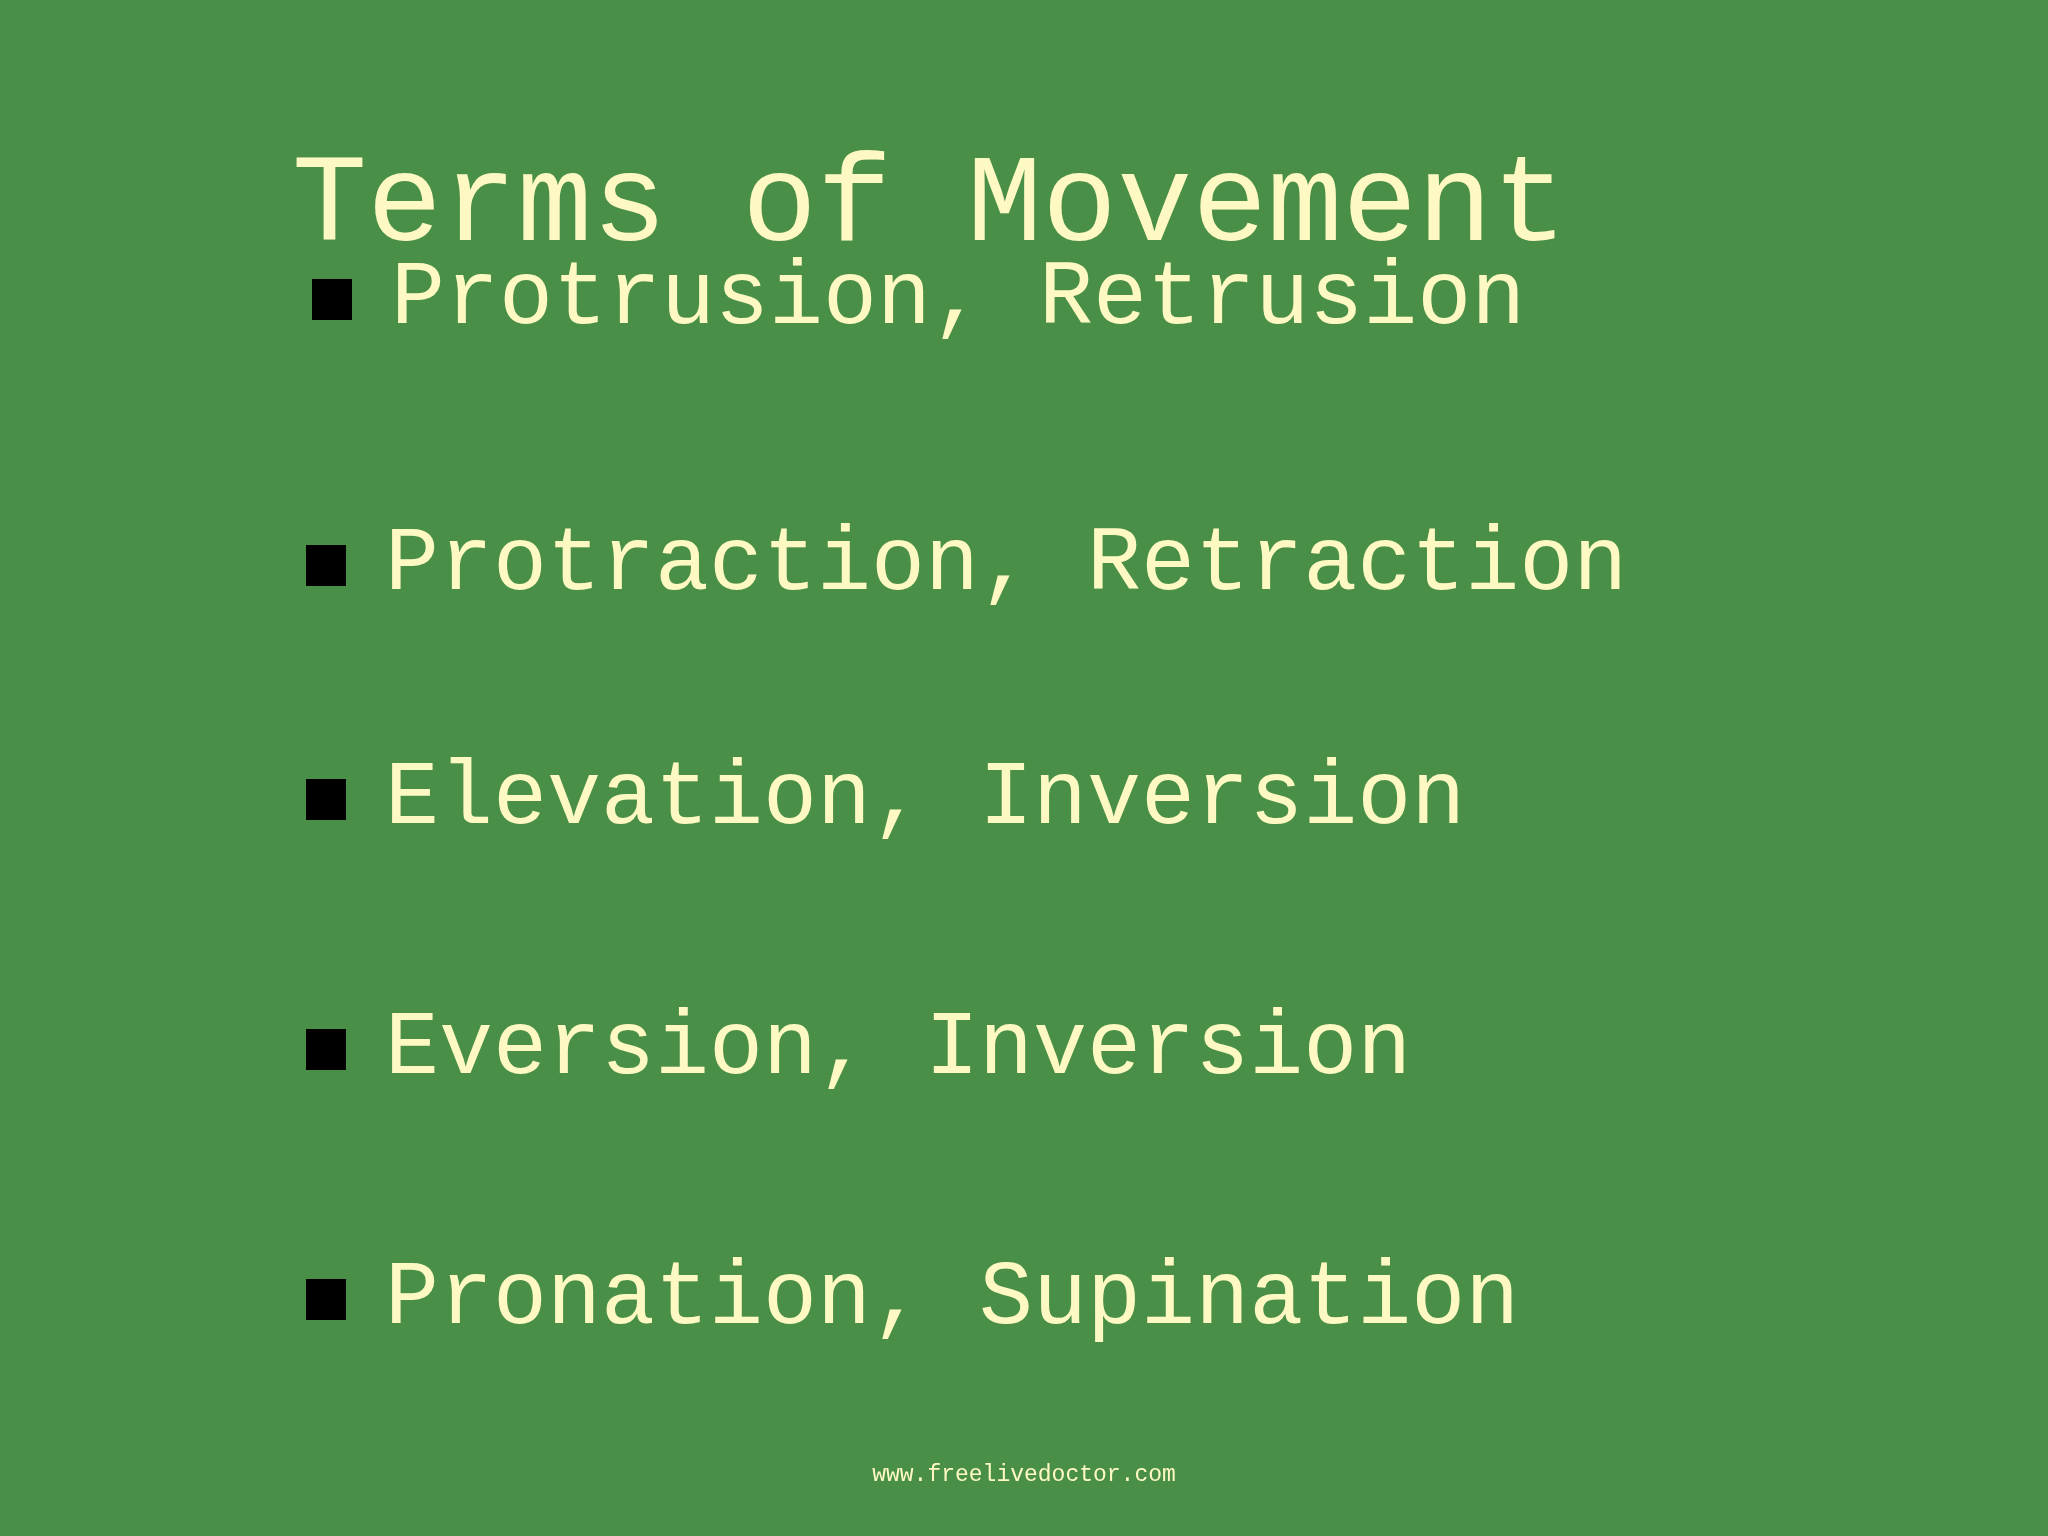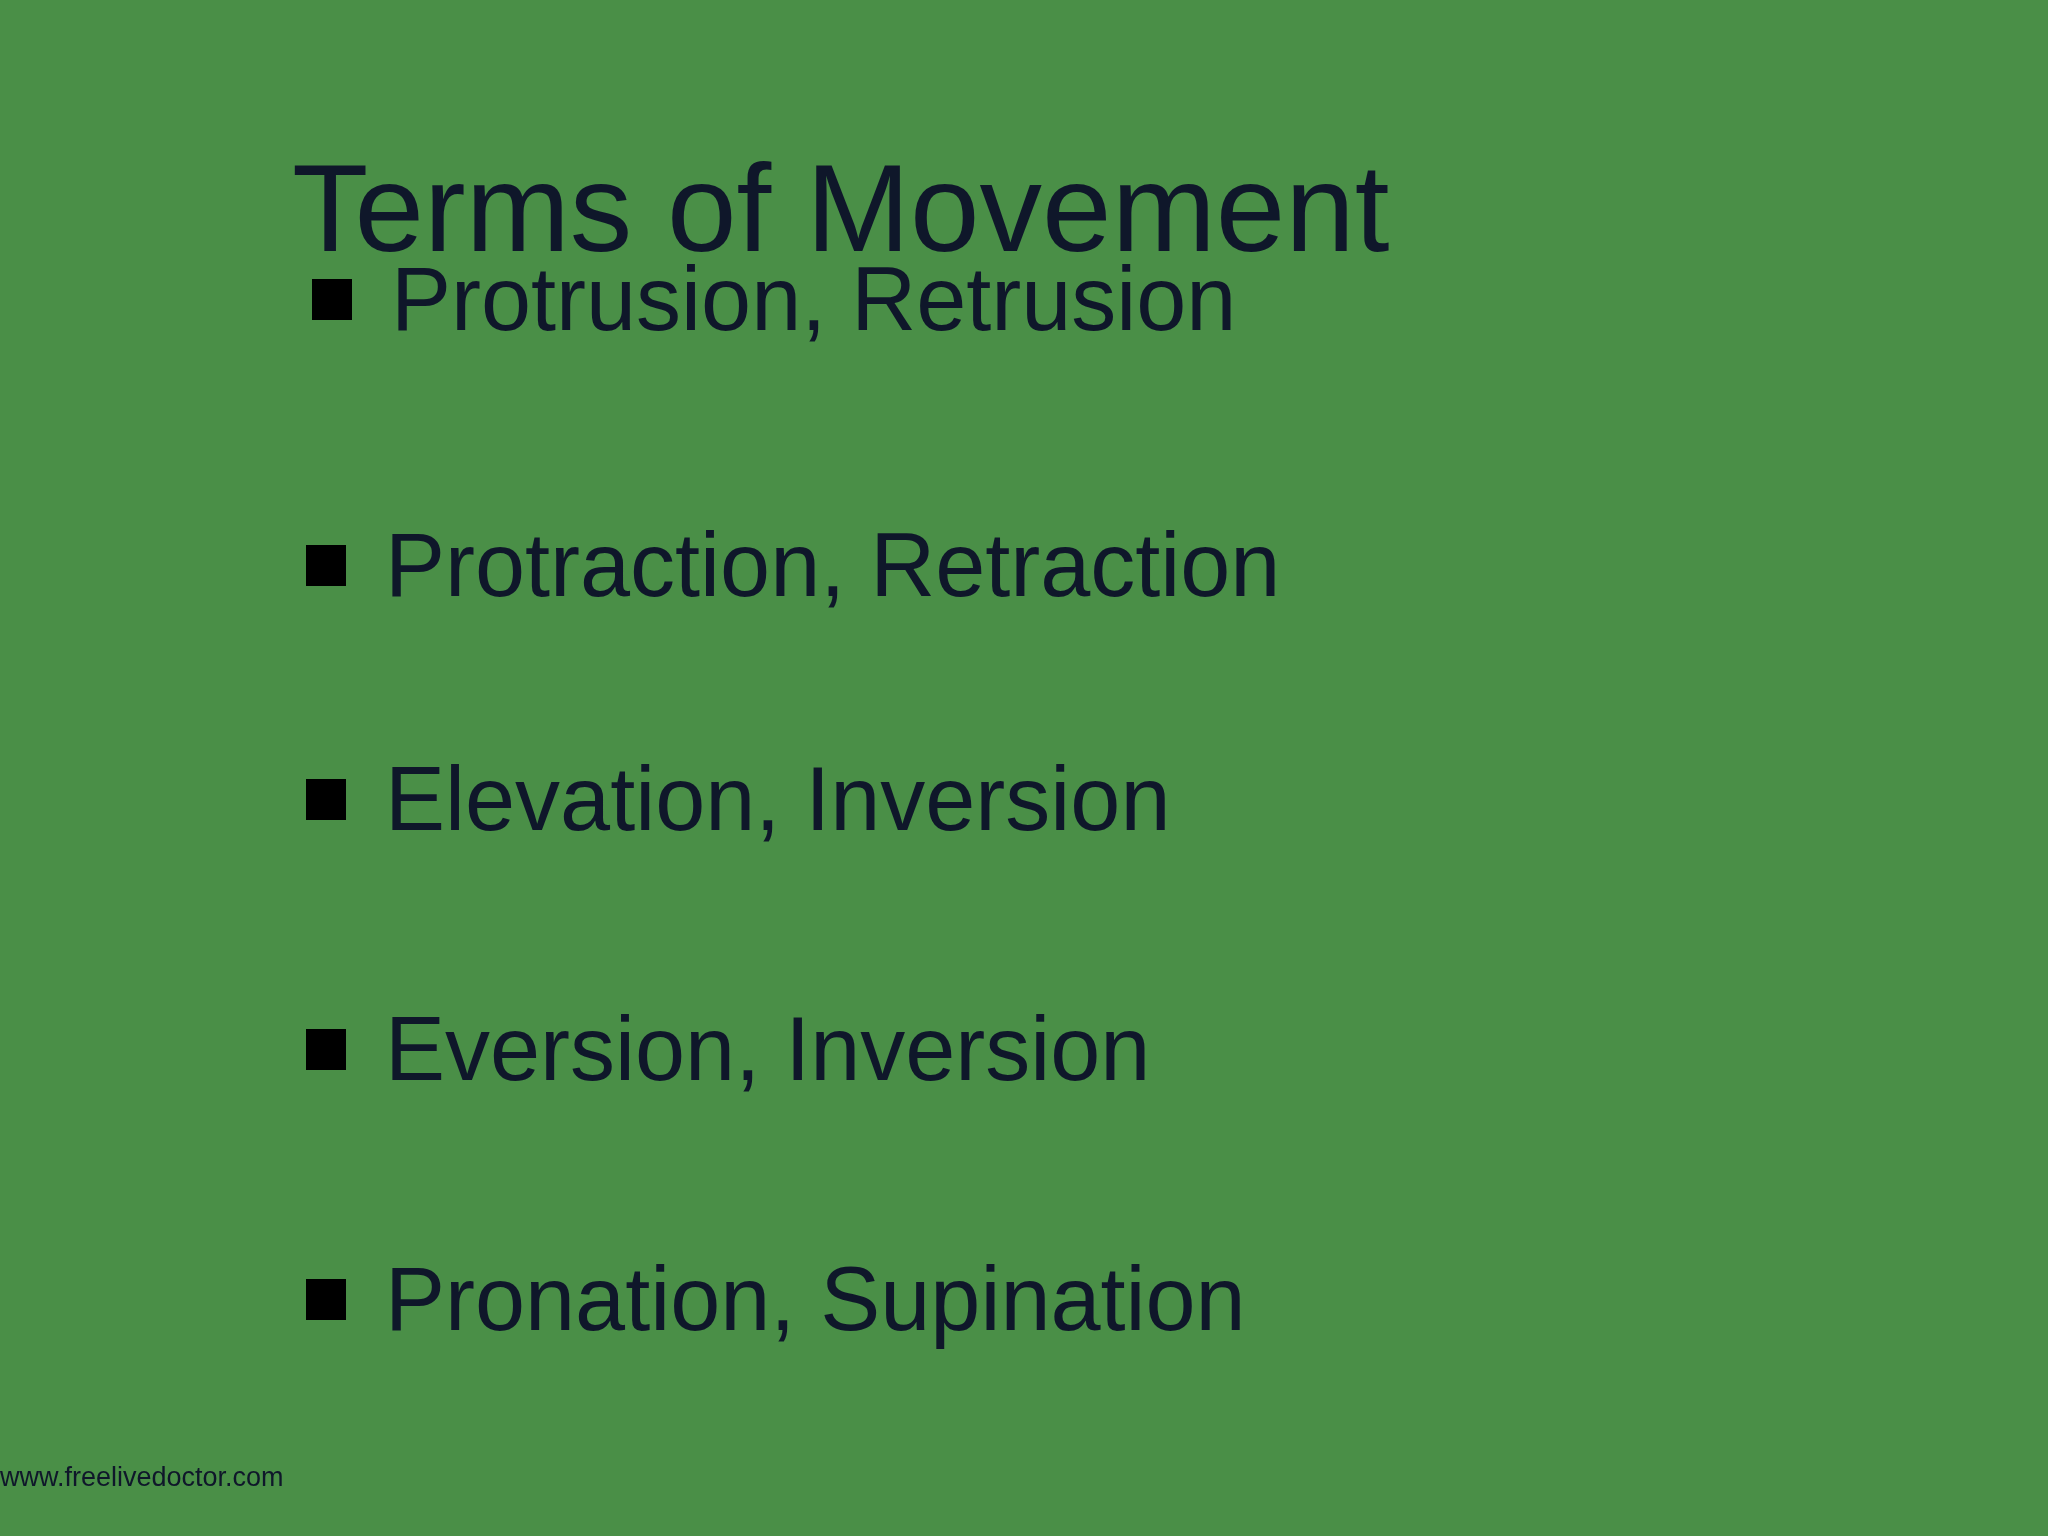--- a/index.html
+++ b/index.html
@@ -4,22 +4,22 @@
 <style>
   html, body {
     margin: 0;
     padding: 0;
   }
   .slide {
     position: relative;
     width: 2048px;
     height: 1536px;
     background: #4a8f47;
-    font-family: Liberation Sans, sans-serif;
-    color: #0f172a;
+    font-family: Liberation Mono, monospace;
+    color: #fef9c3;
     overflow: hidden;
   }
   .slide-title {
     position: absolute;
     left: 292px;
     top: 61px;
     font-size: 125px;
     line-height: 1;
     font-weight: 400;
     letter-spacing: 0;
@@ -54,22 +54,22 @@
     height: 41px;
     margin-top: 25px;
     margin-right: 39px;
     background: #000000;
   }
   .footer-url {
     position: absolute;
     left: 0;
     right: 0;
     top: 1464px;
-    text-align: left;
-    font-size: 27px;
+    text-align: center;
+    font-size: 23px;
     line-height: 1;
   }
 </style>
 </head>
 <body>
 
 <div class="slide">
 
   <h1 class="slide-title">Terms of Movement</h1>
 

